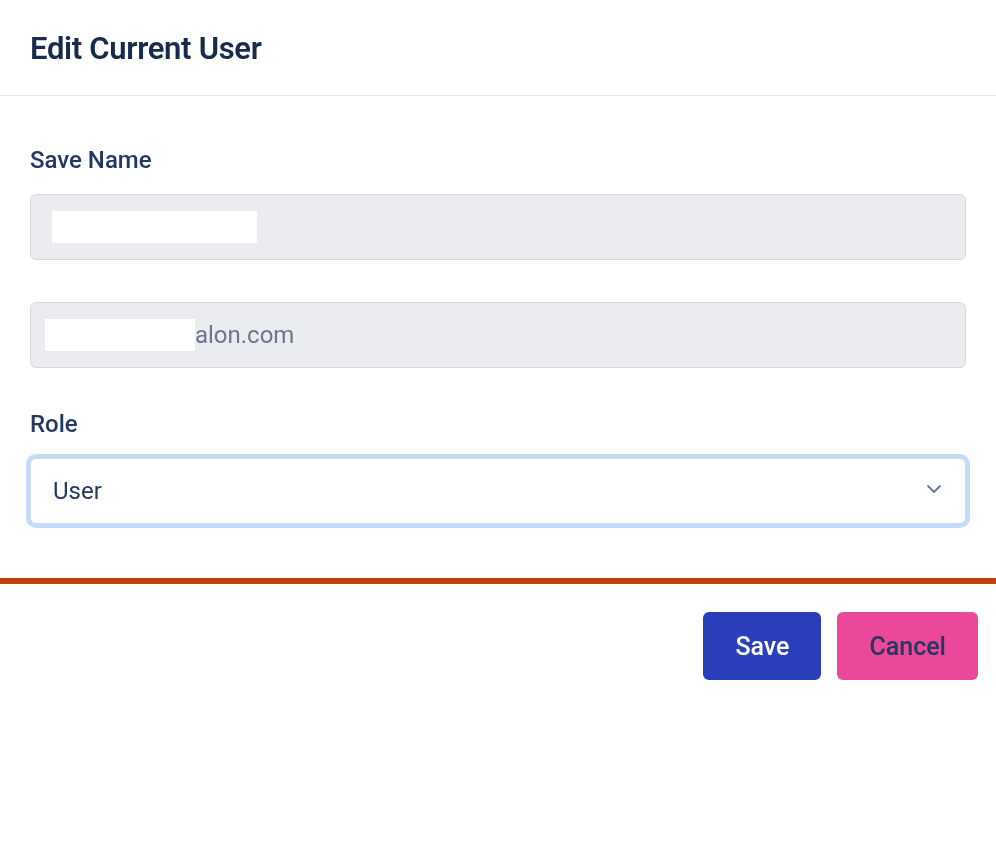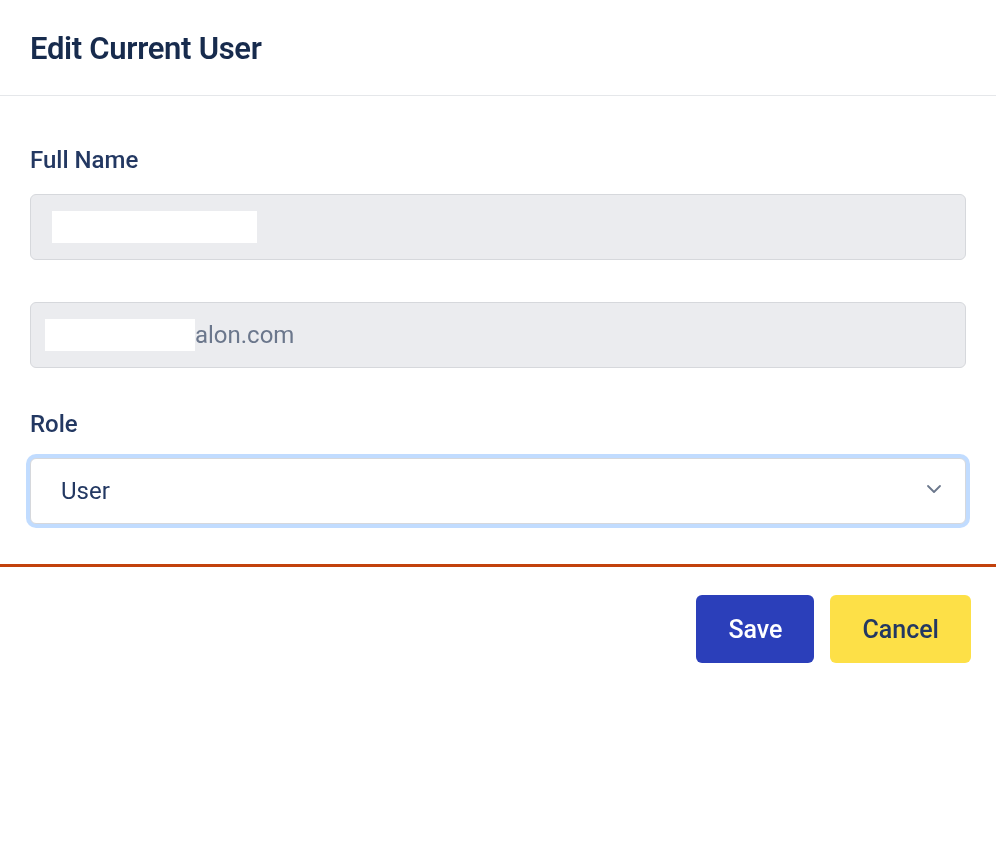--- a/index.html
+++ b/index.html
@@ -30,21 +30,21 @@
       color: #172B4D;
       letter-spacing: -0.3px;
     }
     .modal-body {
       padding: 50px 30px 40px 30px;
     }
     .form-group {
       margin-bottom: 42px;
     }
     .form-group:last-child {
-      margin-bottom: 0;
+      margin-bottom: 14px;
     }
     .form-label {
       display: block;
       font-size: 24px;
       font-weight: 500;
       color: #233862;
       margin-bottom: 20px;
     }
     .form-input {
       width: 100%;
@@ -71,21 +71,21 @@
       background: #ffffff;
       pointer-events: none;
     }
     .select-wrapper {
       position: relative;
       width: 100%;
     }
     .form-select {
       width: 100%;
       height: 66px;
-      padding: 0 50px 0 30px;
+      padding: 0 50px 0 22px;
       font-size: 24px;
       font-weight: 400;
       color: #233862;
       background: #ffffff;
       border: 1px solid #d6d8dc;
       border-radius: 6px;
       outline: none;
       appearance: none;
       -webkit-appearance: none;
       cursor: pointer;
@@ -93,22 +93,22 @@
       box-shadow: 0 0 0 4px rgba(76, 154, 255, 0.35);
     }
     .chevron-icon {
       position: absolute;
       right: 22px;
       top: 50%;
       transform: translateY(-50%);
       pointer-events: none;
     }
     .modal-footer {
-      padding: 28px 25px;
-      border-top: 3px solid #c2410c;
+      padding: 28px 18px;
+      border-top: 6px solid #c2410c;
       display: flex;
       justify-content: flex-end;
       gap: 16px;
     }
     .btn {
       height: 68px;
       padding: 0 32px;
       font-size: 25px;
       font-weight: 500;
       border-radius: 6px;
@@ -117,36 +117,36 @@
       font-family: inherit;
       display: inline-flex;
       align-items: center;
       justify-content: center;
     }
     .btn-primary {
       background: #2B3FBA;
       color: #ffffff;
     }
     .btn-secondary {
-      background: #fde047;
+      background: #ec4899;
       color: #233862;
     }
   </style>
 </head>
 <body>
 
 <div class="modal">
   <div class="modal-header">
     <h1 class="modal-title">Edit Current User</h1>
   </div>
 
   <div class="modal-body">
 
     <div class="form-group">
-      <label class="form-label">Full Name</label>
+      <label class="form-label">Save Name</label>
       <div class="input-redacted">
         <input type="text" class="form-input" disabled="" value="" style="">
         <div class="redaction-overlay" style="left:22px; top:17px; width:205px; height:32px;"></div>
       </div>
     </div>
 
     <div class="form-group">
       <div class="input-redacted">
         <input type="text" class="form-input" disabled="" value="               @katalon.com" style="">
         <div class="redaction-overlay" style="left:15px; top:17px; width:150px; height:32px;"></div>

